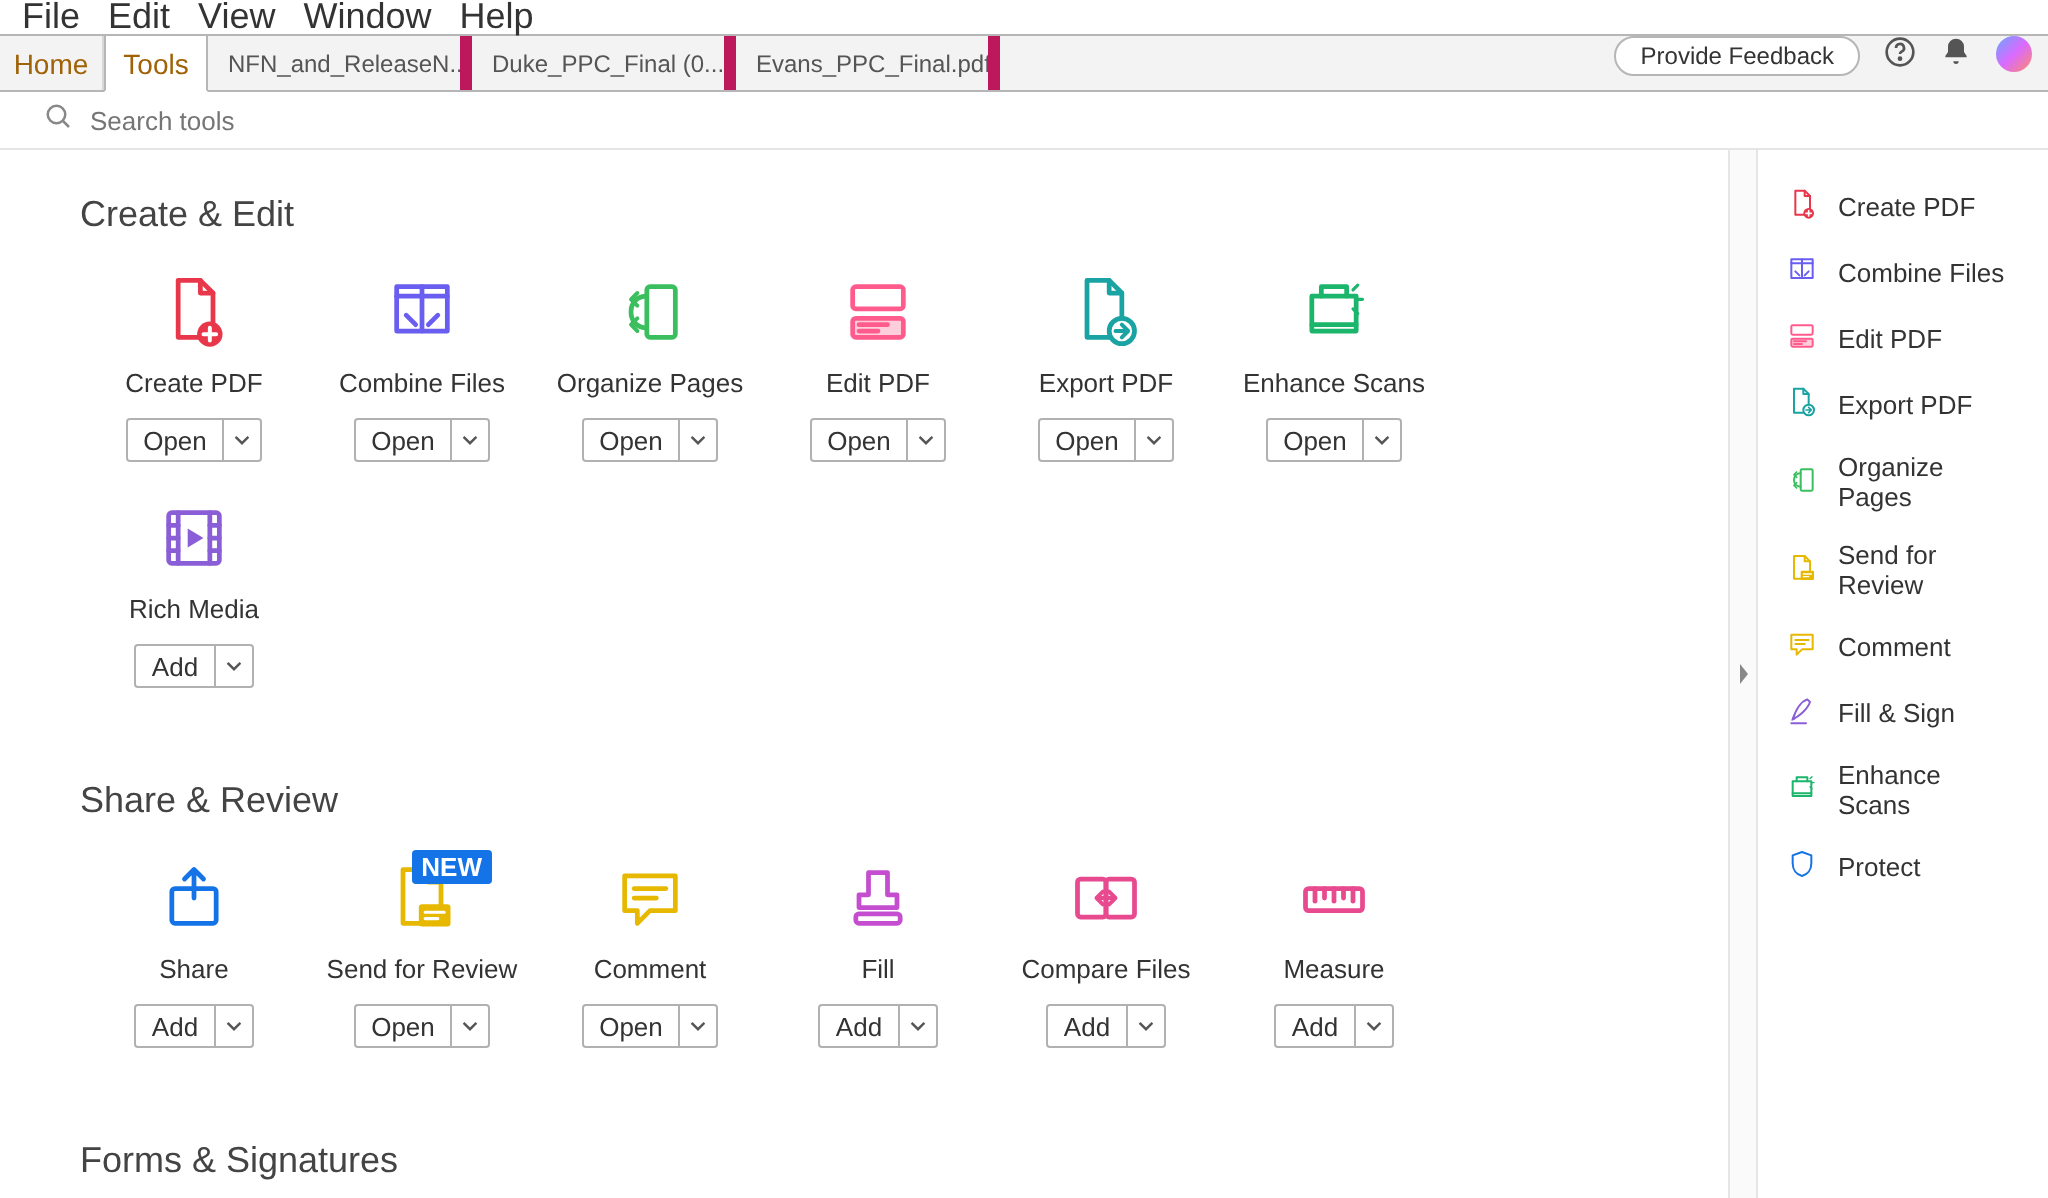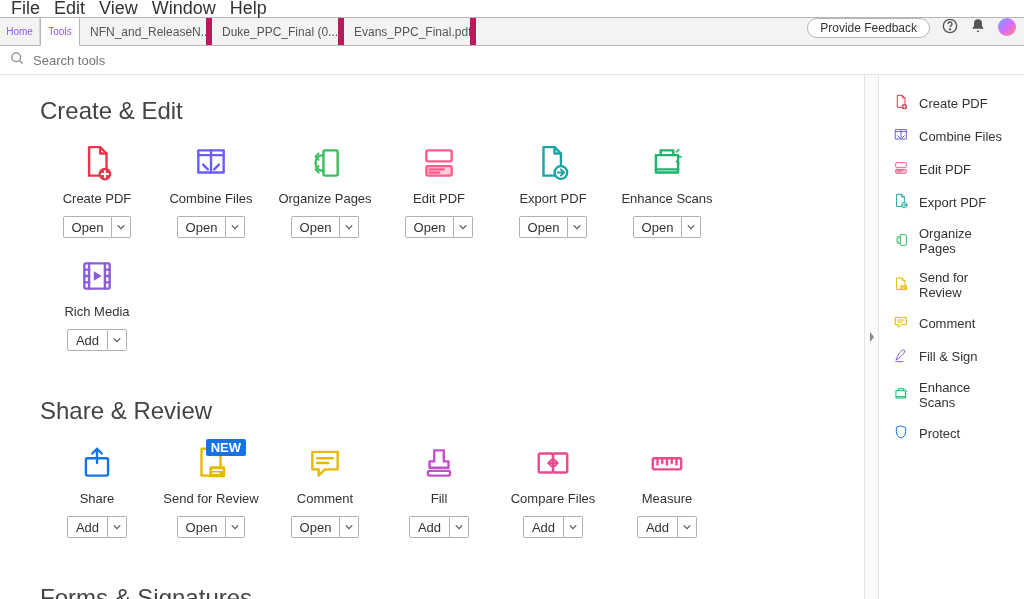--- a/index.html
+++ b/index.html
@@ -2,44 +2,44 @@
 <html><head>
 <meta charset="utf-8">
 <style>
   * { box-sizing: border-box; margin: 0; padding: 0; font-family: "Segoe UI", Arial, sans-serif; }
   body { width: 1024px; height: 599px; background: #fff; overflow: hidden; font-size: 13px; color: #333; position: relative; }
 
   .menubar { height: 18px; border-bottom: 1px solid #b6b6b6; display: flex; align-items: center; padding: 0 4px; background: #fff; font-size: 18px; }
   .menubar span { padding: 0 7px; cursor: default; }
 
   .tabbar { height: 28px; border-bottom: 1px solid #b6b6b6; display: flex; align-items: stretch; background: #f3f3f3; position: relative; }
-  .tabbar .maintab { width: 40px; display: flex; align-items: center; justify-content: center; font-size: 10px; color: #8b5cf6; border-right: 1px solid #d7d7d7; background: #f3f3f3; }
+  .tabbar .maintab { width: 52px; display: flex; align-items: center; justify-content: center; font-size: 14px; color: #a16207; border-right: 1px solid #d7d7d7; background: #f3f3f3; }
   .tabbar .maintab.active { background: #fff; border-bottom: 1px solid #fff; margin-bottom: -1px; border-right: 1px solid #b6b6b6; border-left: 1px solid #b6b6b6; }
   .tabbar .maintab:first-child.active { border-left: none; }
   .tabbar .doctab { width: 132px; display: flex; align-items: center; padding: 0 10px; font-size: 12px; color: #555; border-right: 6px solid #be185d; background: #f3f3f3; white-space: nowrap; overflow: hidden; text-overflow: ellipsis; }
   .tabbar .spacer { flex: 1; }
   .tabbar .right { display: flex; align-items: flex-start; padding: 0 8px; gap: 12px; }
   .feedback-btn { border: 1px solid #b6b6b6; background: #fff; border-radius: 12px; padding: 2px 12px; font-size: 12px; color: #333; }
   .top-icon { width: 16px; height: 16px; display: flex; align-items: center; justify-content: center; color: #555; }
 
-  .searchbar { height: 28px; display: flex; align-items: center; padding: 0 10px; gap: 8px; }
+  .searchbar { height: 28px; display: flex; align-items: center; padding: 0 22px; gap: 8px; }
   .searchbar svg { color: #888; }
   .searchbar input { border: none; outline: none; font-size: 13px; color: #888; flex: 1; background: transparent; }
 
   .main { position: absolute; top: 74px; bottom: 0; left: 0; right: 0; display: flex; border-top: 1px solid #e5e5e5; }
   .content { flex: 1; overflow-y: auto; padding: 18px 30px 30px 40px; position: relative; }
   .content::-webkit-scrollbar { width: 14px; }
   .content::-webkit-scrollbar-thumb { background: #ccc; border-radius: 7px; border: 3px solid #fff; }
 
   .collapse-handle { width: 14px; background: #fafafa; border-left: 1px solid #e5e5e5; display:flex; align-items:center; justify-content:center; color:#888; cursor:pointer;}
   .sidepanel { width: 146px; border-left: 1px solid #e5e5e5; padding: 12px 0; background:#fff; }
   .sidepanel .item { display:flex; align-items:center; gap:10px; padding: 7px 14px; font-size:13px; color:#333; cursor:pointer; }
   .sidepanel .item svg { flex:0 0 16px; }
 
-  .section-title { font-size: 24px; font-weight: 400; color: #444; margin: 4px 0 18px; }
+  .section-title { font-size: 18px; font-weight: 400; color: #444; margin: 4px 0 18px; }
   .section { margin-bottom: 28px; }
   .grid { display: flex; flex-wrap: wrap; gap: 0; }
   .tool { width: 114px; display:flex; flex-direction:column; align-items:center; margin: 0 0 18px 0; position:relative; }
   .tool .iconbox { width:42px; height:40px; display:flex; align-items:center; justify-content:center; margin-bottom: 8px; }
   .tool .label { font-size: 13px; color:#333; margin-bottom: 10px; text-align:center; white-space:nowrap; }
   .badge-new { position:absolute; top:-4px; right:22px; background:#1473e6; color:#fff; font-size:13px; font-weight:bold; padding:1px 5px; border-radius:2px;}
   .splitbtn { display:flex; height:22px; }
   .splitbtn .b { border:1px solid #b1b1b1; background:#fff; font-size:13px; color:#333; padding: 0 8px; display:flex; align-items:center; }
   .splitbtn .b:first-child { border-radius: 2px 0 0 2px; }
   .splitbtn .b.caret { border-left:none; border-radius: 0 2px 2px 0; padding: 0 5px; }

